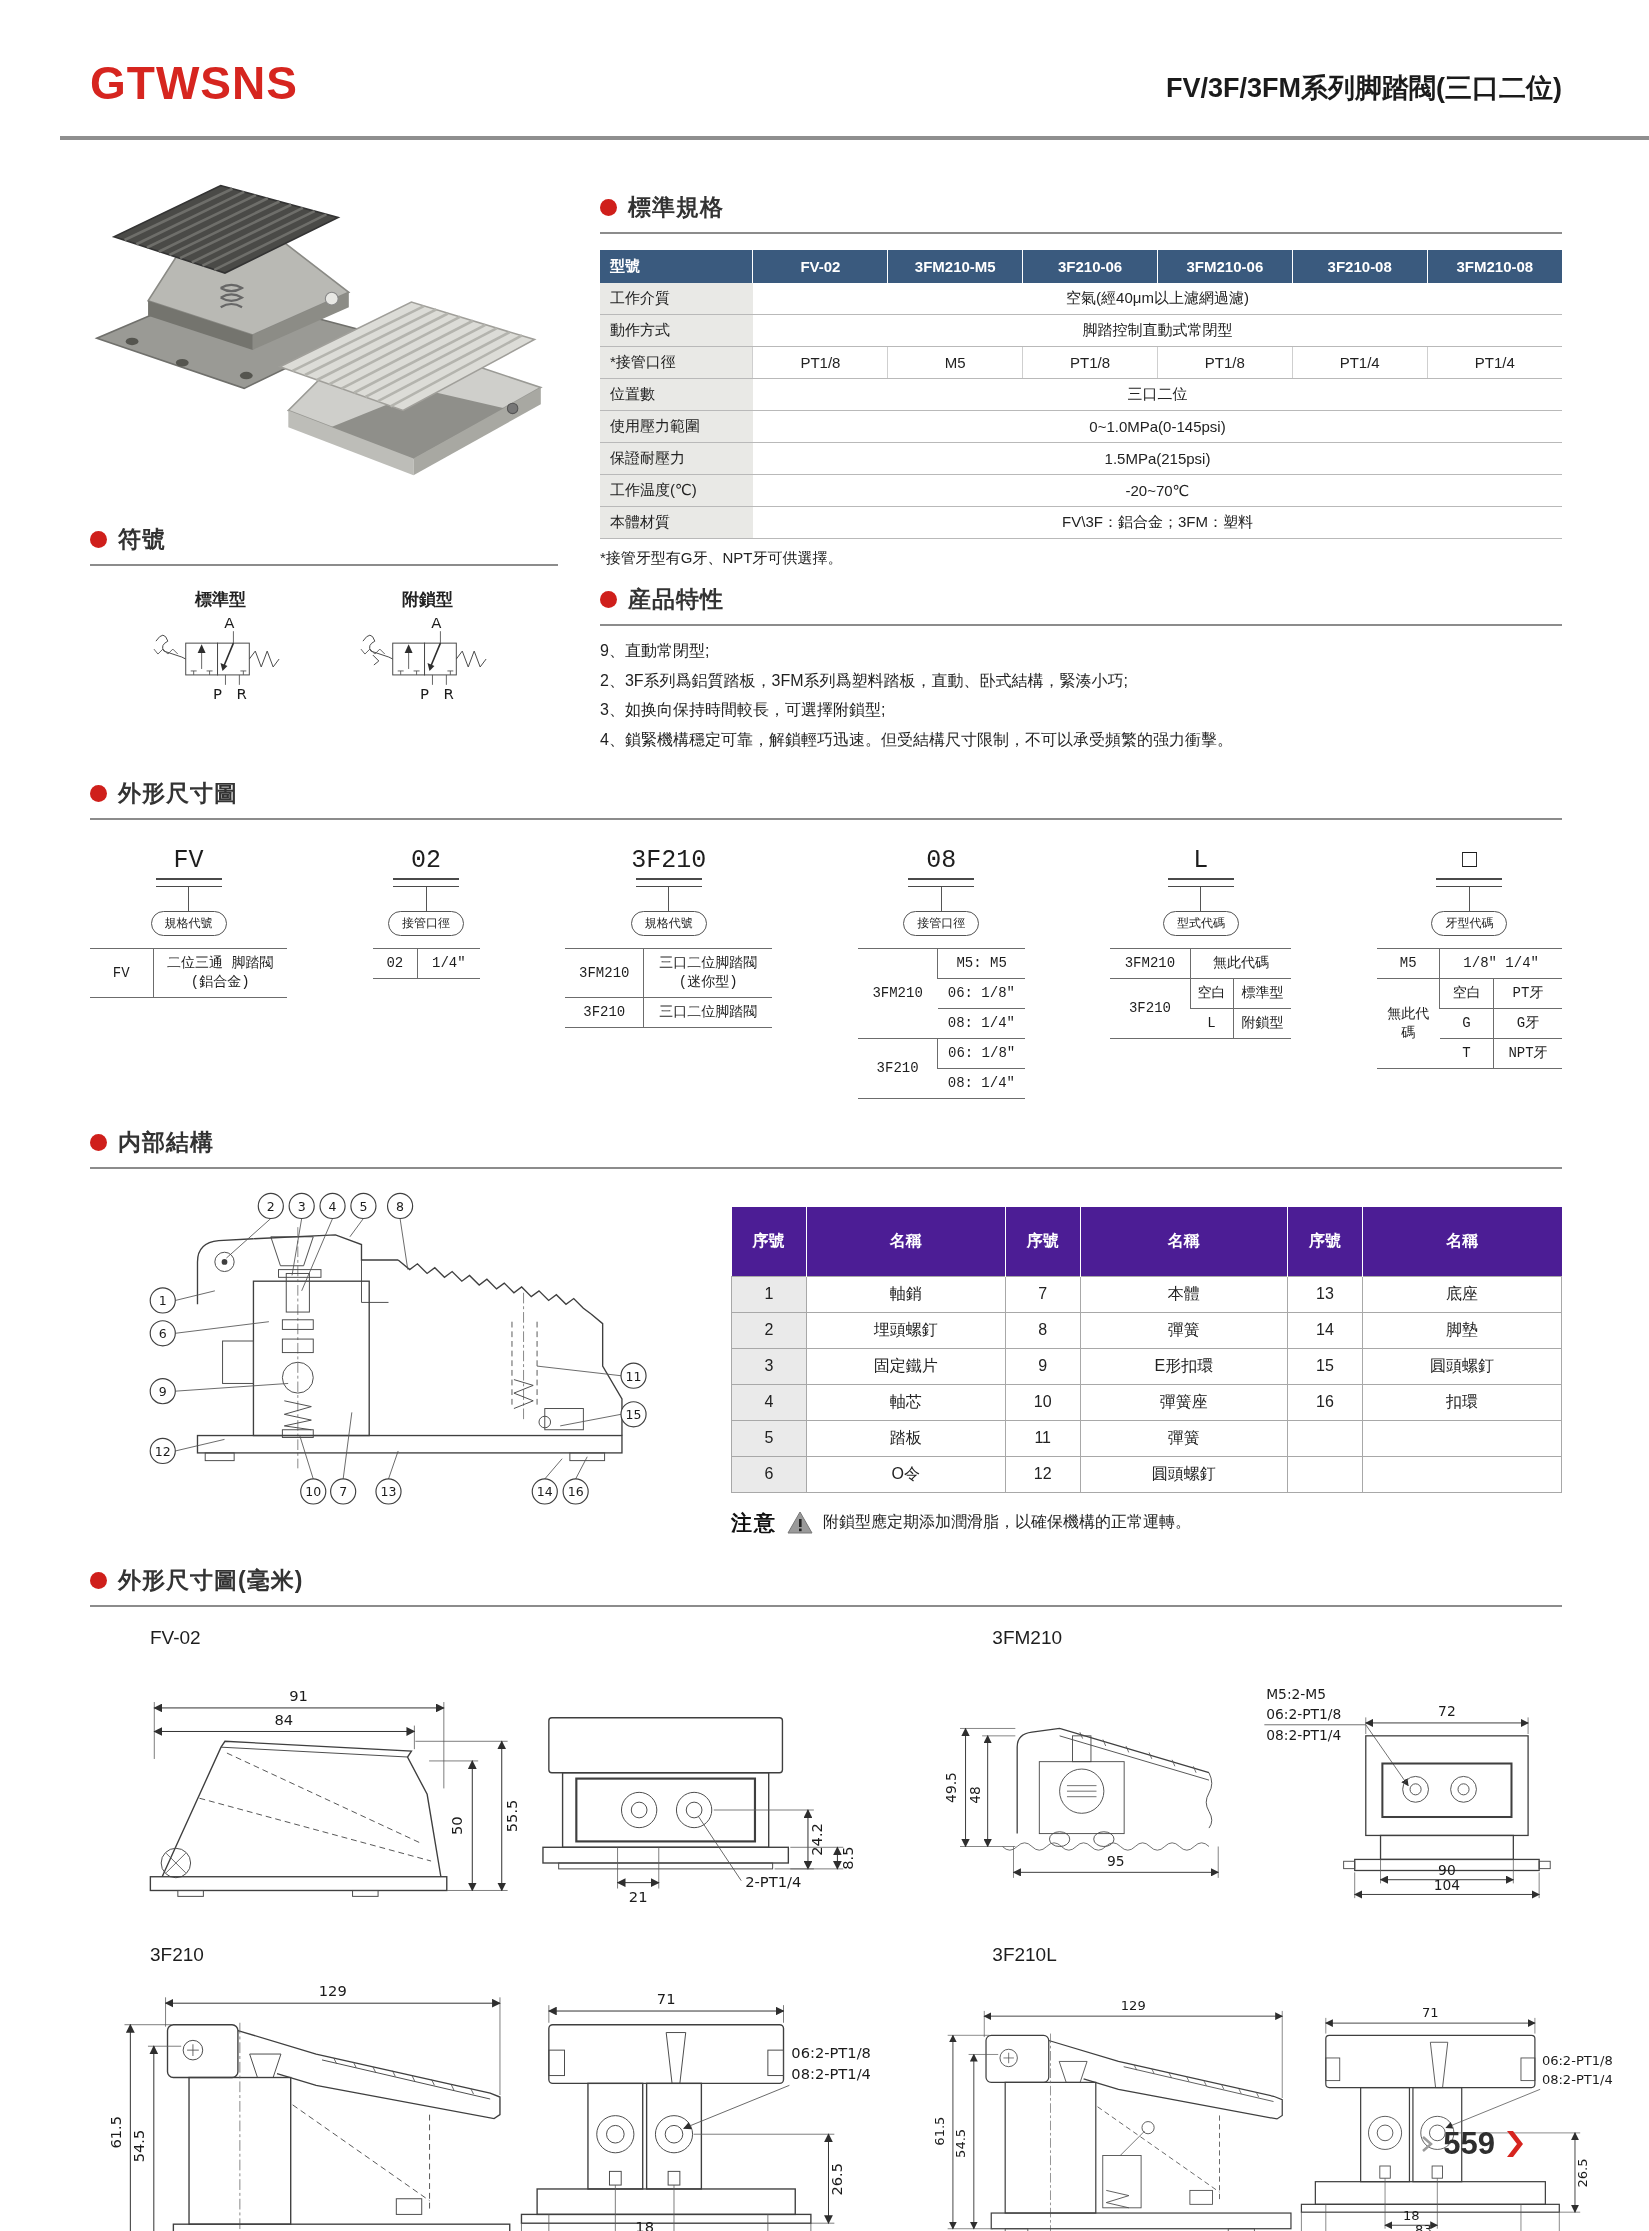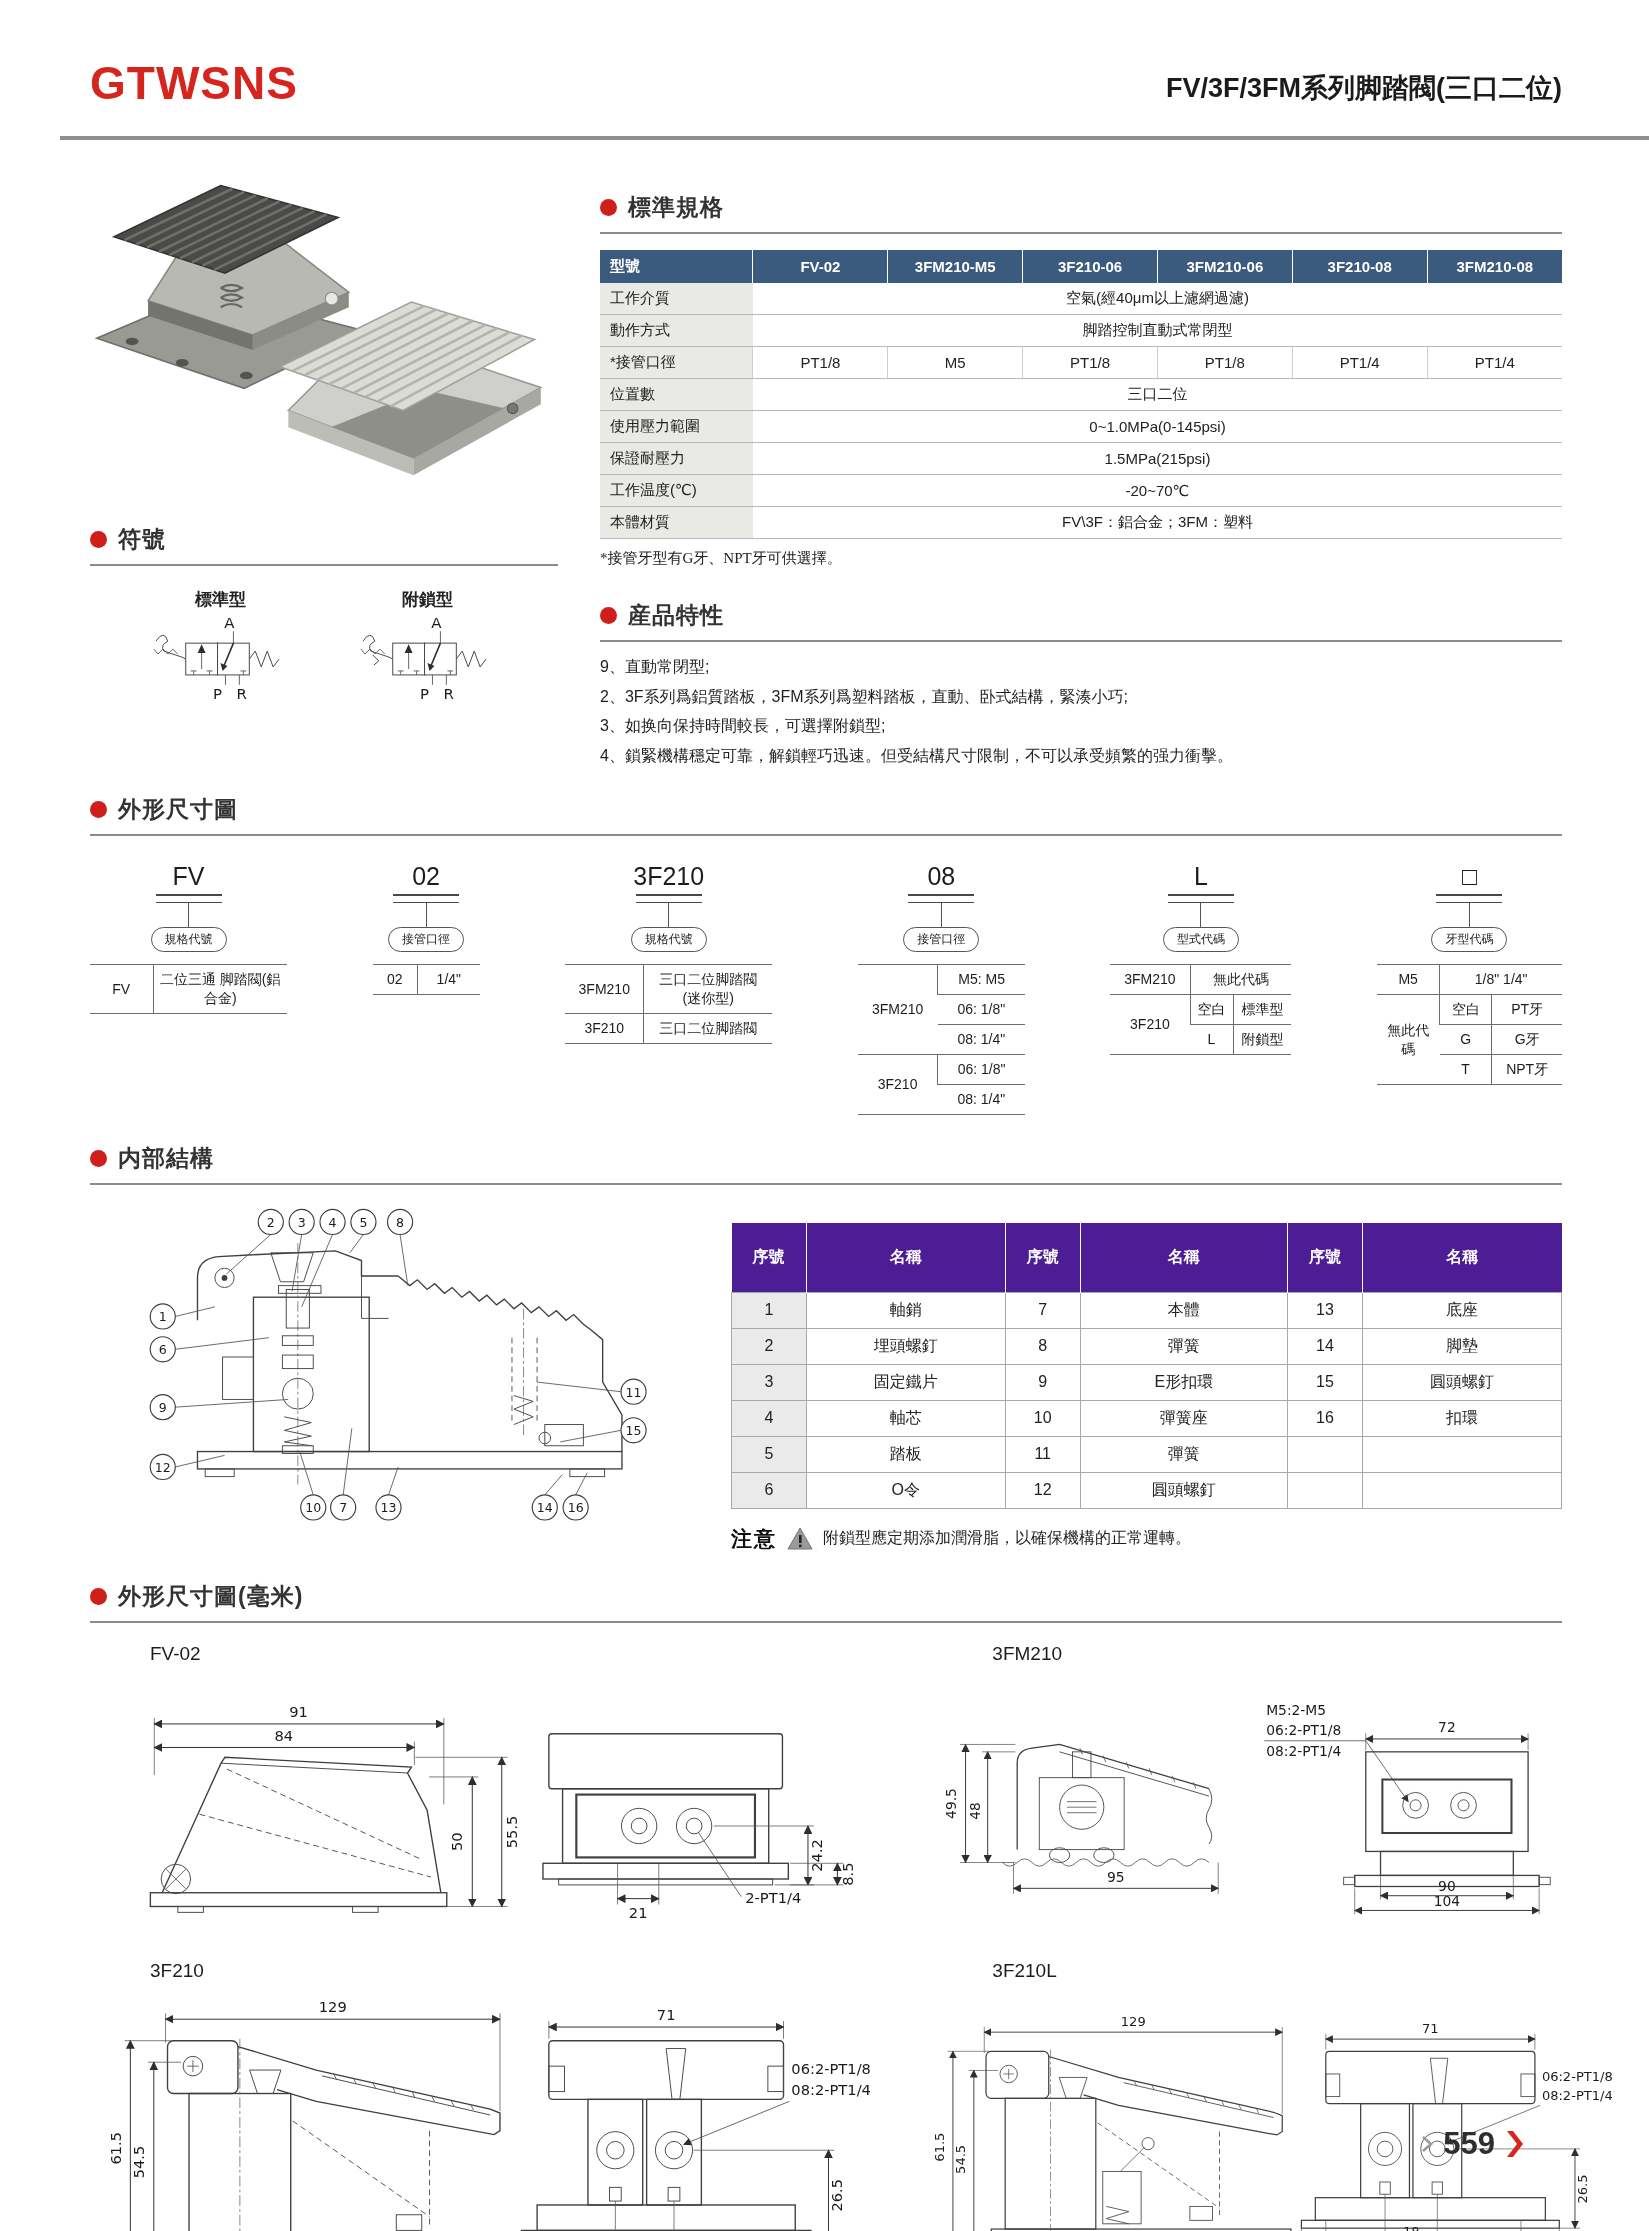--- a/index.html
+++ b/index.html
@@ -25,26 +25,26 @@
   .symbol{text-align:center;}
   .sym-label{font-size:17px;font-weight:bold;margin-bottom:2px;color:#222;}
   
   table.spec{width:100%;border-collapse:collapse;margin-top:16px;table-layout:fixed;font-size:15px;}
   table.spec th{background:#3a5a7e;color:#fff;font-weight:bold;padding:7px 3px;border-left:1px solid #fff;text-align:center;}
   table.spec th:first-child{border-left:none;width:14.5%;text-align:left;padding-left:10px;}
   table.spec td{border-bottom:1px solid #b9b9b9;padding:6px 4px;text-align:center;background:#fff;}
   table.spec td.lbl{background:#e9e9e6;text-align:left;padding-left:10px;color:#222;}
   table.spec td.cell{border-left:1px solid #cfcfcf;}
   table.spec td.cell:first-of-type{border-left:none;}
-  .footnote{font-size:15px;margin:10px 0 32px;color:#222;font-family:Liberation Serif, serif;}
+  .footnote{font-size:15px;margin:10px 0 16px;color:#222;}
   .features{margin-top:10px;font-size:16px;line-height:1.85;color:#1f1f1f;}
   
   .model-sec{padding:0 88px 0 90px;margin-top:24px;}
   .model-diagram{display:flex;justify-content:space-between;margin-top:26px;align-items:flex-start;}
-  .mgroup{flex:0 0 auto;}
+  .mgroup{flex:0 0 auto;font-family:Liberation Mono, monospace;}
   .g1{width:197px}.g2{width:107px}.g3{width:207px}.g4{width:167px}.g5{width:181px}.g6{width:185px}
   .mcode{font-size:25px;color:#1d1d1d;text-align:center;}
   .mdbl{width:66px;height:6px;border-top:2px solid #4a4a4a;border-bottom:1px solid #4a4a4a;margin:3px auto 0;}
   .mstem{width:1px;height:24px;background:#555;margin:0 auto;}
   .mtagwrap{text-align:center;}
   .mtag{display:inline-block;border:1.5px solid #555;border-radius:15px;padding:3px 13px;font-size:12px;color:#222;}
   table.mtable{width:100%;border-collapse:collapse;margin-top:12px;font-size:14px;color:#1d1d1d;}
   table.mtable td{border-top:1px solid #6c6c6c;border-bottom:1px solid #6c6c6c;padding:5px 5px;text-align:center;line-height:1.35;}
   table.mtable td+td{border-left:1px solid #6c6c6c;}
   

